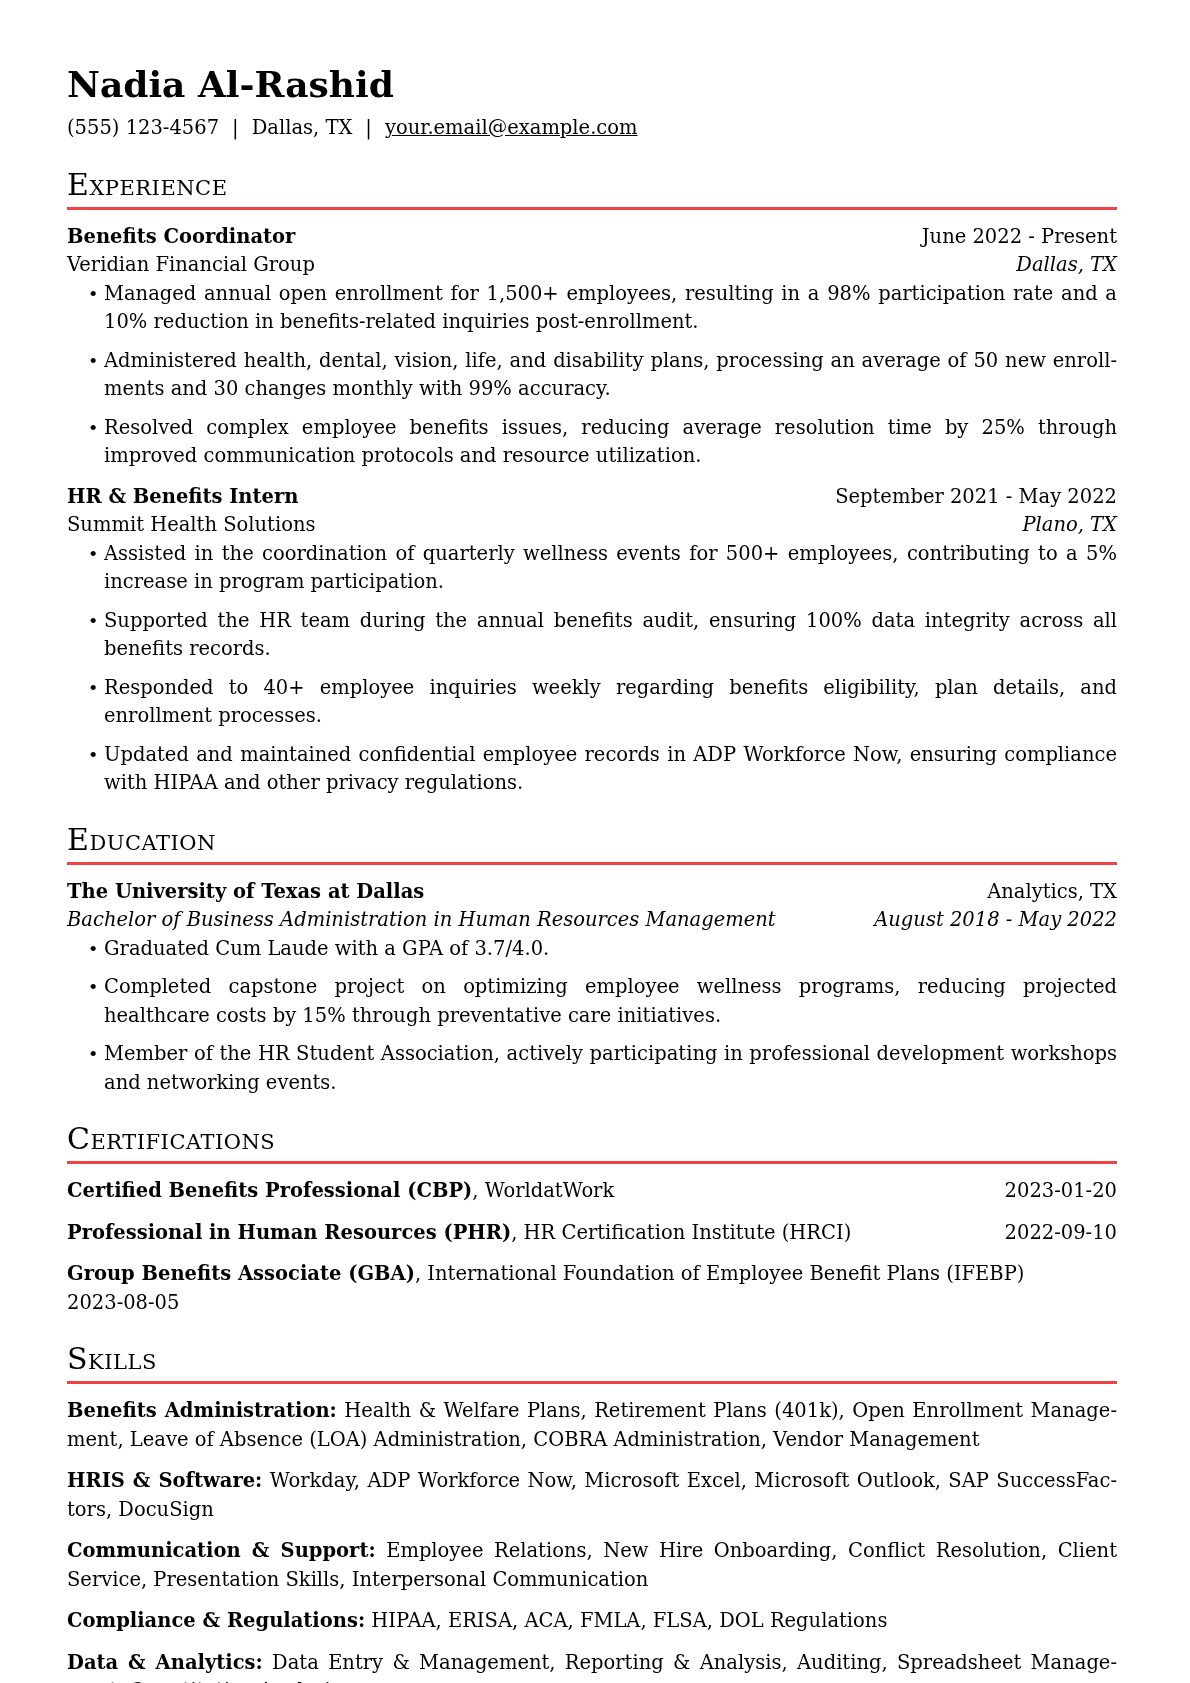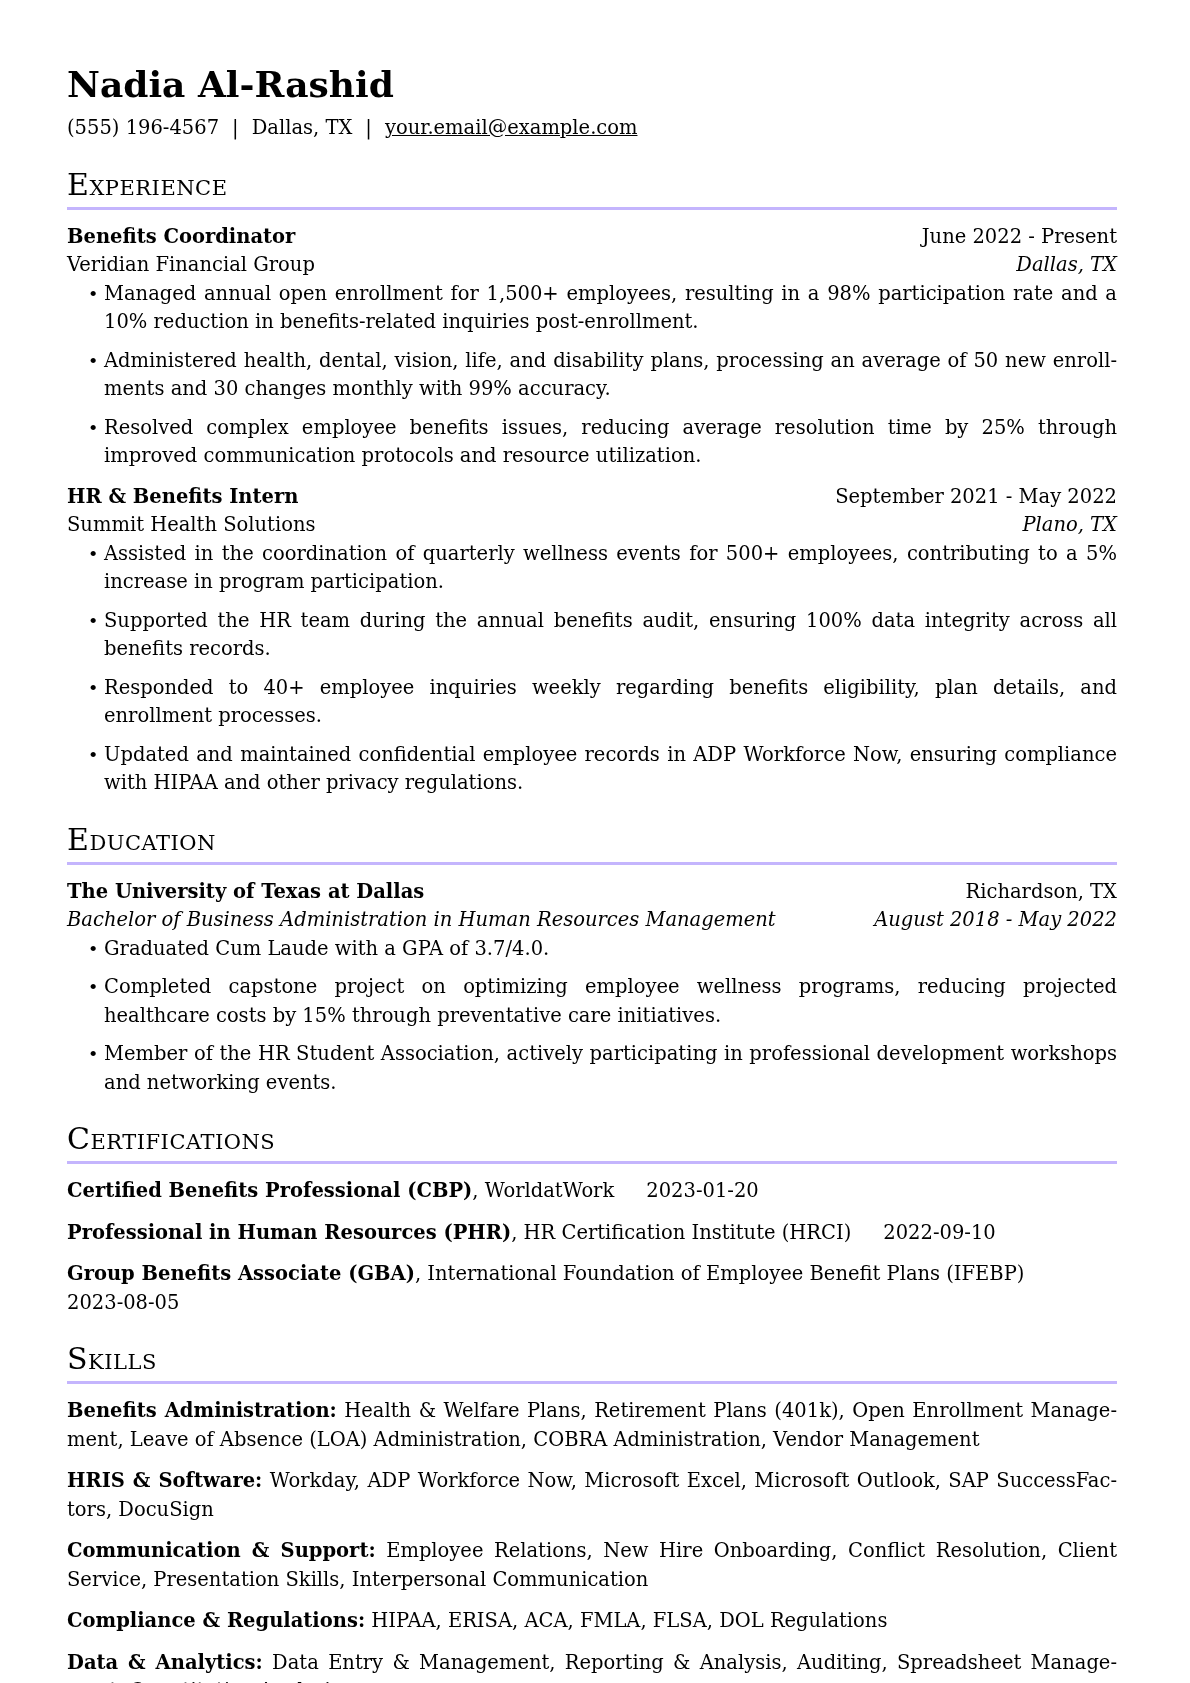--- a/index.html
+++ b/index.html
@@ -35,21 +35,21 @@
   
   h2.section-title {
     font-size: 30px;
     line-height: 36px;
     font-weight: normal;
     font-variant: small-caps;
     font-variant-caps: small-caps;
     letter-spacing: 0.5px;
     margin: 24px 0 0 0;
     padding-bottom: 4px;
-    border-bottom: 3px solid #c4b5fd;
+    border-bottom: 3px solid #ef4444;
   }
   .section-body { margin-top: 13px; }
   
   .row {
     display: flex;
     justify-content: space-between;
     align-items: flex-end;
     gap: 48px;
   }
   .bold { font-weight: bold; }
@@ -68,41 +68,41 @@
   ul.bullets li::before {
     content: "\2022";
     position: absolute;
     left: -16px;
     font-size: 0.9em;
   }
   .job + .job { margin-top: 12px; }
   
   .cert-row {
     display: flex;
-    justify-content: flex-start;
+    justify-content: space-between;
     flex-wrap: wrap;
-    column-gap: 32px;
+    column-gap: 16px;
   }
   .cert-row + .cert-row { margin-top: 13px; }
   
   p.skill-group {
     margin: 0;
     text-align: justify;
   }
   p.skill-group + p.skill-group { margin-top: 13px; }
 </style>
 </head>
 <body>
 
 <div class="page">
 
   <header>
     <h1 class="name">Nadia Al-Rashid</h1>
     <div class="contact">
-      <span>(555) 196-4567</span><span class="sep">|</span><span>Dallas, TX</span><span class="sep">|</span><a class="email">your.email@example.com</a>
+      <span>(555) 123-4567</span><span class="sep">|</span><span>Dallas, TX</span><span class="sep">|</span><a class="email">your.email@example.com</a>
     </div>
   </header>
 
   <section>
     <h2 class="section-title">Experience</h2>
     <div class="section-body">
 
       <div class="job">
         <div class="row">
           <span class="bold">Benefits Coordinator</span>
@@ -138,21 +138,21 @@
 
     </div>
   </section>
 
   <section>
     <h2 class="section-title">Education</h2>
     <div class="section-body">
       <div class="school">
         <div class="row">
           <span class="bold">The University of Texas at Dallas</span>
-          <span>Richardson, TX</span>
+          <span>Analytics, TX</span>
         </div>
         <div class="row">
           <span class="italic">Bachelor of Business Administration in Human Resources Management</span>
           <span class="italic">August 2018 - May 2022</span>
         </div>
         <ul class="bullets">
           <li>Graduated Cum Laude with a GPA of 3.7/4.0.</li>
           <li>Completed capstone project on optimizing employee wellness programs, reducing projected healthcare costs by 15% through preventative care initiatives.</li>
           <li>Member of the HR Student Association, actively participating in professional development workshops and networking events.</li>
         </ul>

